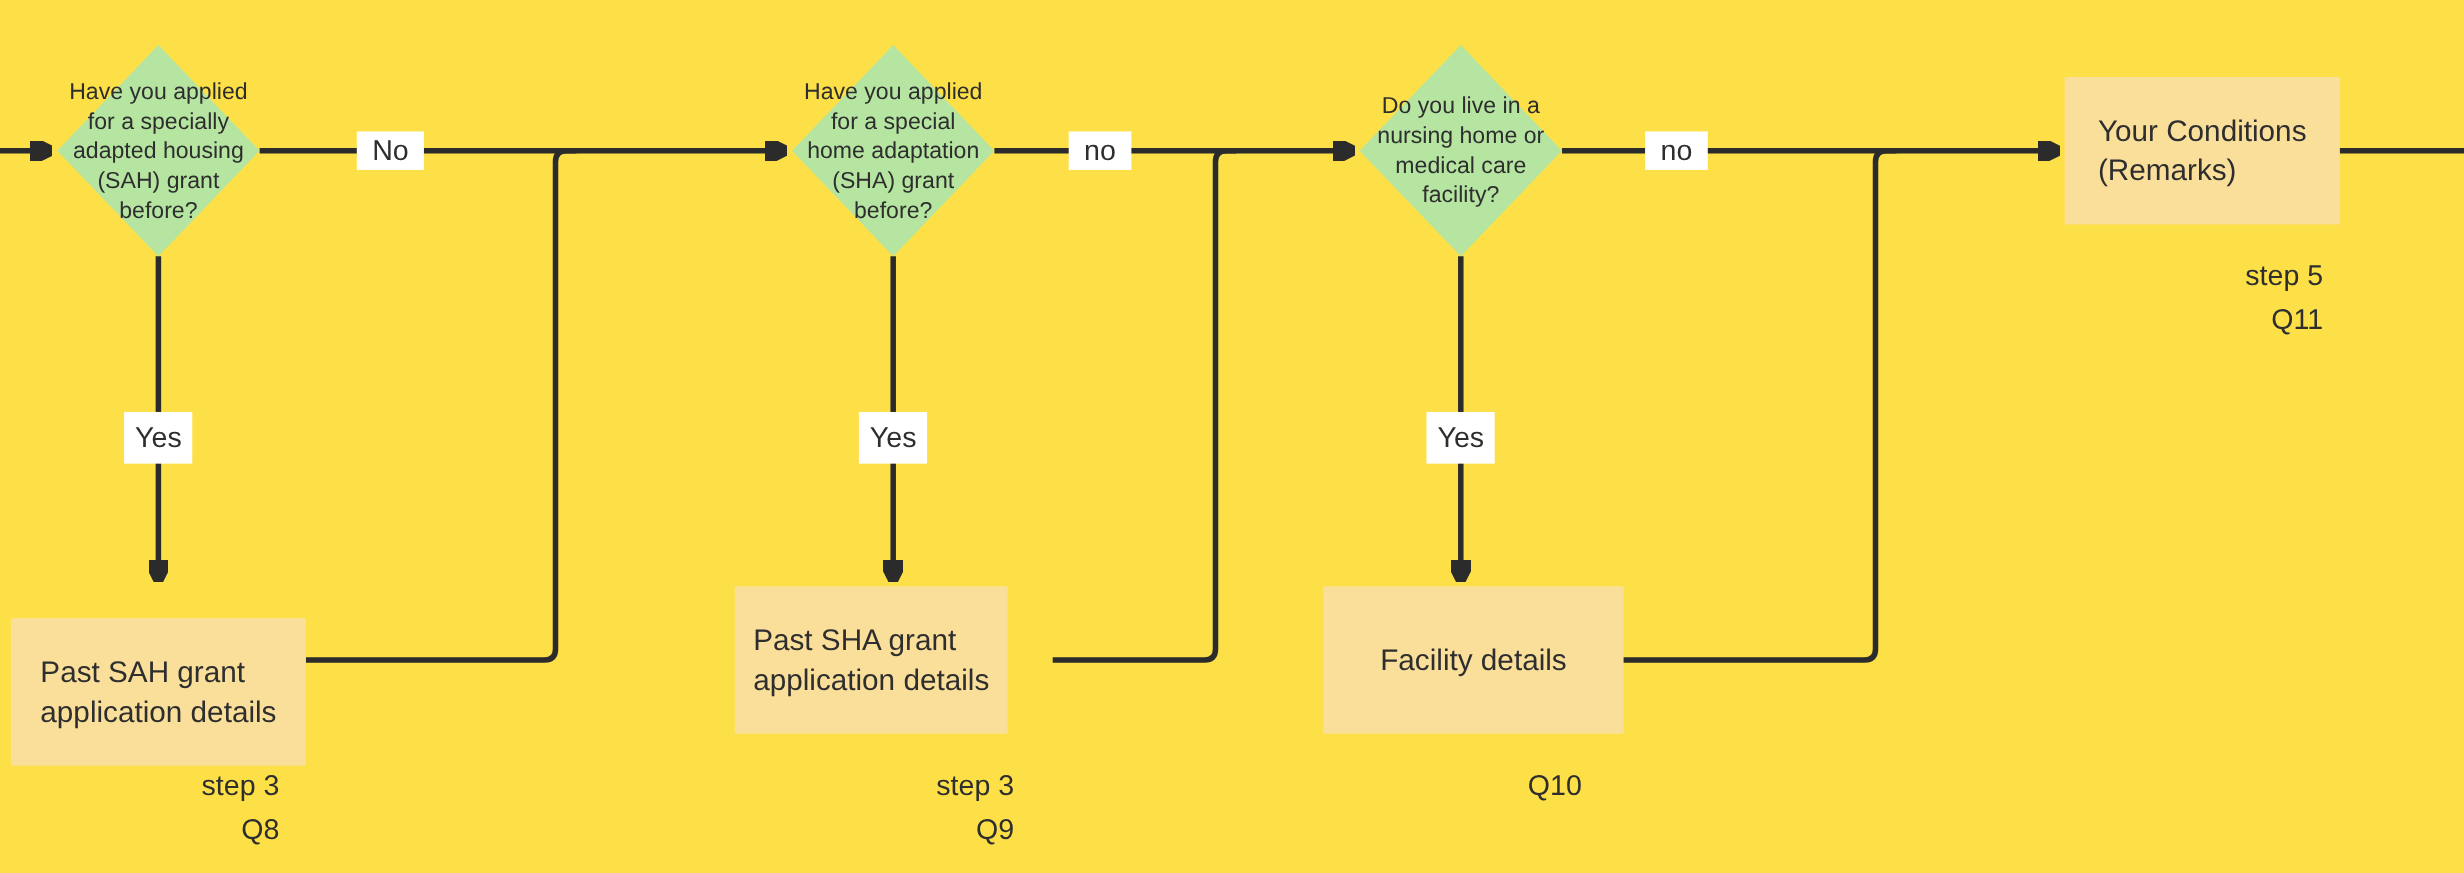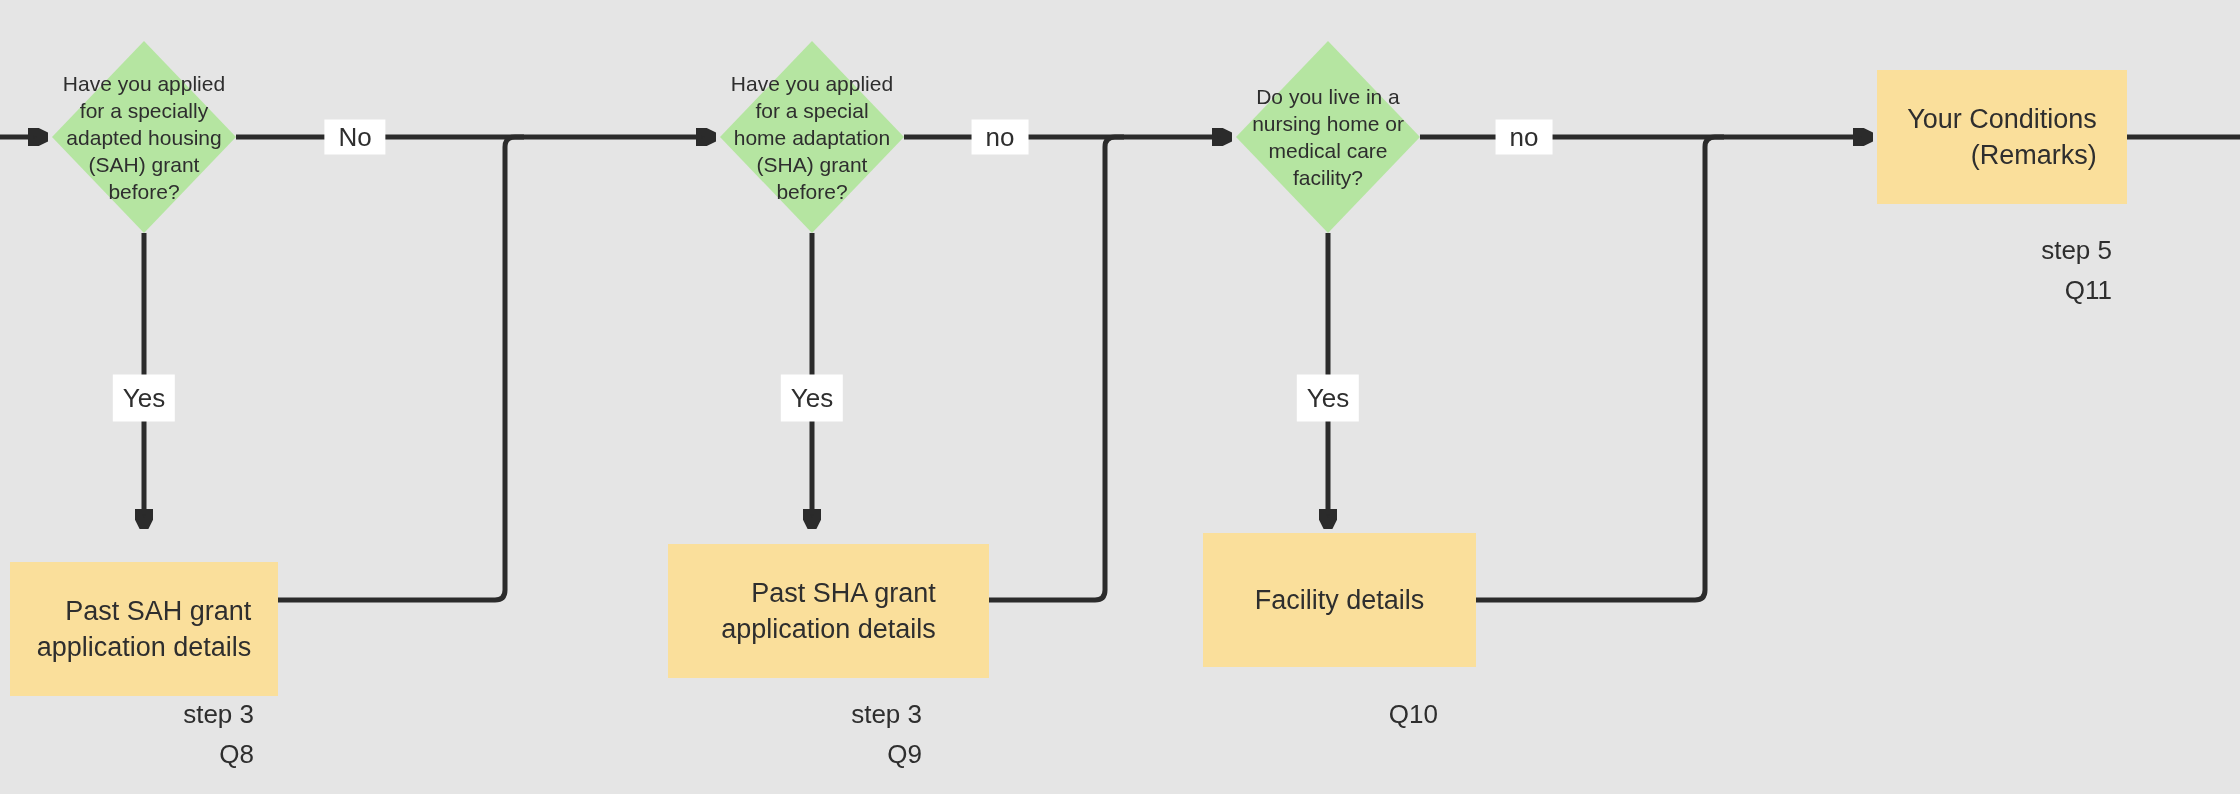--- a/index.html
+++ b/index.html
@@ -7,21 +7,21 @@
     --green:#b5e5a1;
     --yellow:#fadf9b;
     --line:#2b2b2b;
     --text:#2e2e2e;
   }
   html,body{margin:0;padding:0;background:#ffffff;}
   .canvas{
     position:relative;
     width:2240px;
     height:794px;
-    background:#e5e5e5;
+    background:#fde047;
     font-family:"Liberation Sans", sans-serif;
     color:var(--text);
     overflow:hidden;
   }
   .edges{position:absolute;left:0;top:0;width:2240px;height:794px;}
   .edges path{stroke:var(--line);stroke-width:5;fill:none;}
   .decision{position:absolute;width:280px;height:192px;}
   .diamond-shape{
     position:absolute;left:48px;top:0;width:184px;height:192px;
     background:var(--green);
@@ -31,21 +31,21 @@
     position:absolute;inset:0;
     display:flex;align-items:center;justify-content:center;
     text-align:center;font-size:21px;line-height:27px;
     white-space:pre-line;color:var(--text);
   }
   .process{
     position:absolute;height:134px;background:var(--yellow);
     display:flex;align-items:center;justify-content:center;
   }
   .process-label{
-    text-align:right;font-size:27px;line-height:36px;
+    text-align:left;font-size:27px;line-height:36px;
     white-space:pre-line;color:var(--text);
   }
   .step-note{
     position:absolute;width:220px;text-align:right;
     font-size:26px;line-height:40px;color:var(--text);
   }
   .edge-label{
     position:absolute;transform:translate(-50%,-50%);
     background:#ffffff;font-size:26px;color:var(--text);
     padding:2px 14px;white-space:nowrap;
@@ -97,21 +97,21 @@
     <div class="decision-label">Do you live in a
 nursing home or
 medical care
 facility?</div>
   </div>
 
   <div class="process" style="left:10px;top:562px;width:268px">
     <div class="process-label">Past SAH grant
 application details</div>
   </div>
-  <div class="process" style="left:668px;top:544px;width:321px">
+  <div class="process" style="left:668px;top:533px;width:248px">
     <div class="process-label">Past SHA grant
 application details</div>
   </div>
   <div class="process" style="left:1203px;top:533px;width:273px">
     <div class="process-label">Facility details</div>
   </div>
   <div class="process" style="left:1877px;top:70px;width:250px">
     <div class="process-label">Your Conditions
 (Remarks)</div>
   </div>

